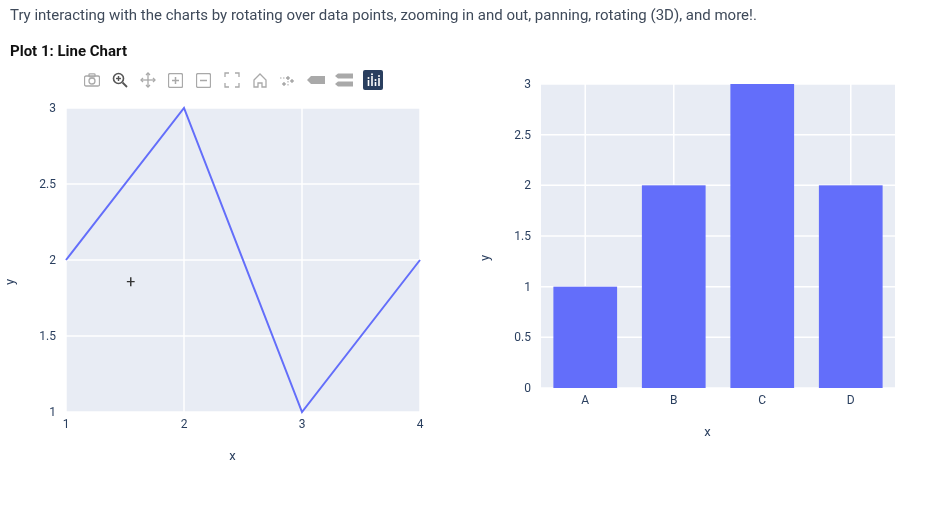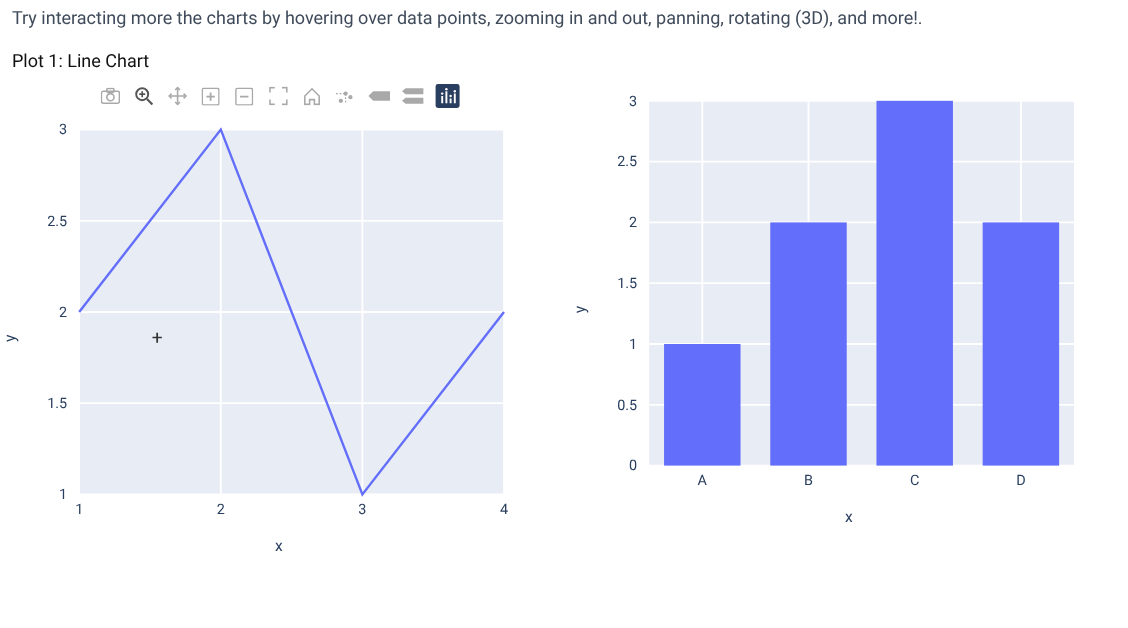--- a/index.html
+++ b/index.html
@@ -7,21 +7,21 @@
       font-family: -apple-system, BlinkMacSystemFont, "Segoe UI", Roboto, Helvetica, Arial, sans-serif;
       background: #fff;
       width: 940px;
       height: 523px;
       padding: 6px 10px;
       color: #2a3f5f;
     }
     .intro { font-size: 15px; color: #3f4a5a; margin-bottom: 18px; }
     .row { display: flex; gap: 30px; }
     .col { flex: 1; min-width: 0; }
-    .plot-title { font-size: 15px; font-weight: 400; color: #111; margin-bottom: 6px; }
+    .plot-title { font-size: 15px; font-weight: 700; color: #111; margin-bottom: 6px; }
     .modebar {
       height: 28px; display: flex; justify-content: center; align-items: center;
       gap: 10px; margin-bottom: 6px;
     }
     .modebar .mb-btn {
       width: 18px; height: 18px; display: inline-flex; align-items: center; justify-content: center;
       color: #a9a9a9; cursor: pointer;
     }
     .modebar .mb-btn.active { background: #2a3f5f; color: #fff; padding: 2px; width: 20px; height: 20px; border-radius: 2px;}
     .chart-wrap { position: relative; }
@@ -36,21 +36,21 @@
     .tick-label { font-size: 12px; fill: #2a3f5f; }
     .grid-line { stroke: #fff; stroke-width: 1.5; }
     .plotbg { fill: #e8ecf4; }
     .line-path { fill: none; stroke: #636efa; stroke-width: 2; }
     .bar-rect { fill: #636efa; }
     .crosshair { font-size: 16px; fill: #333; pointer-events:none; user-select:none; }
   </style>
 </head>
 <body>
 
-<div class="intro">Try interacting more the charts by hovering over data points, zooming in and out, panning, rotating (3D), and more!.</div>
+<div class="intro">Try interacting with the charts by rotating over data points, zooming in and out, panning, rotating (3D), and more!.</div>
 
 <div class="row">
 
   <div class="col">
     <div class="plot-title">Plot 1: Line Chart</div>
 
     <div class="modebar">
       <span class="mb-btn" title="Download plot as png">
         <svg width="16" height="14" viewBox="0 0 16 14">
             <rect x="0.5" y="3" width="15" height="10" rx="1.5" fill="none" stroke="currentColor" stroke-width="1.3"></rect>

